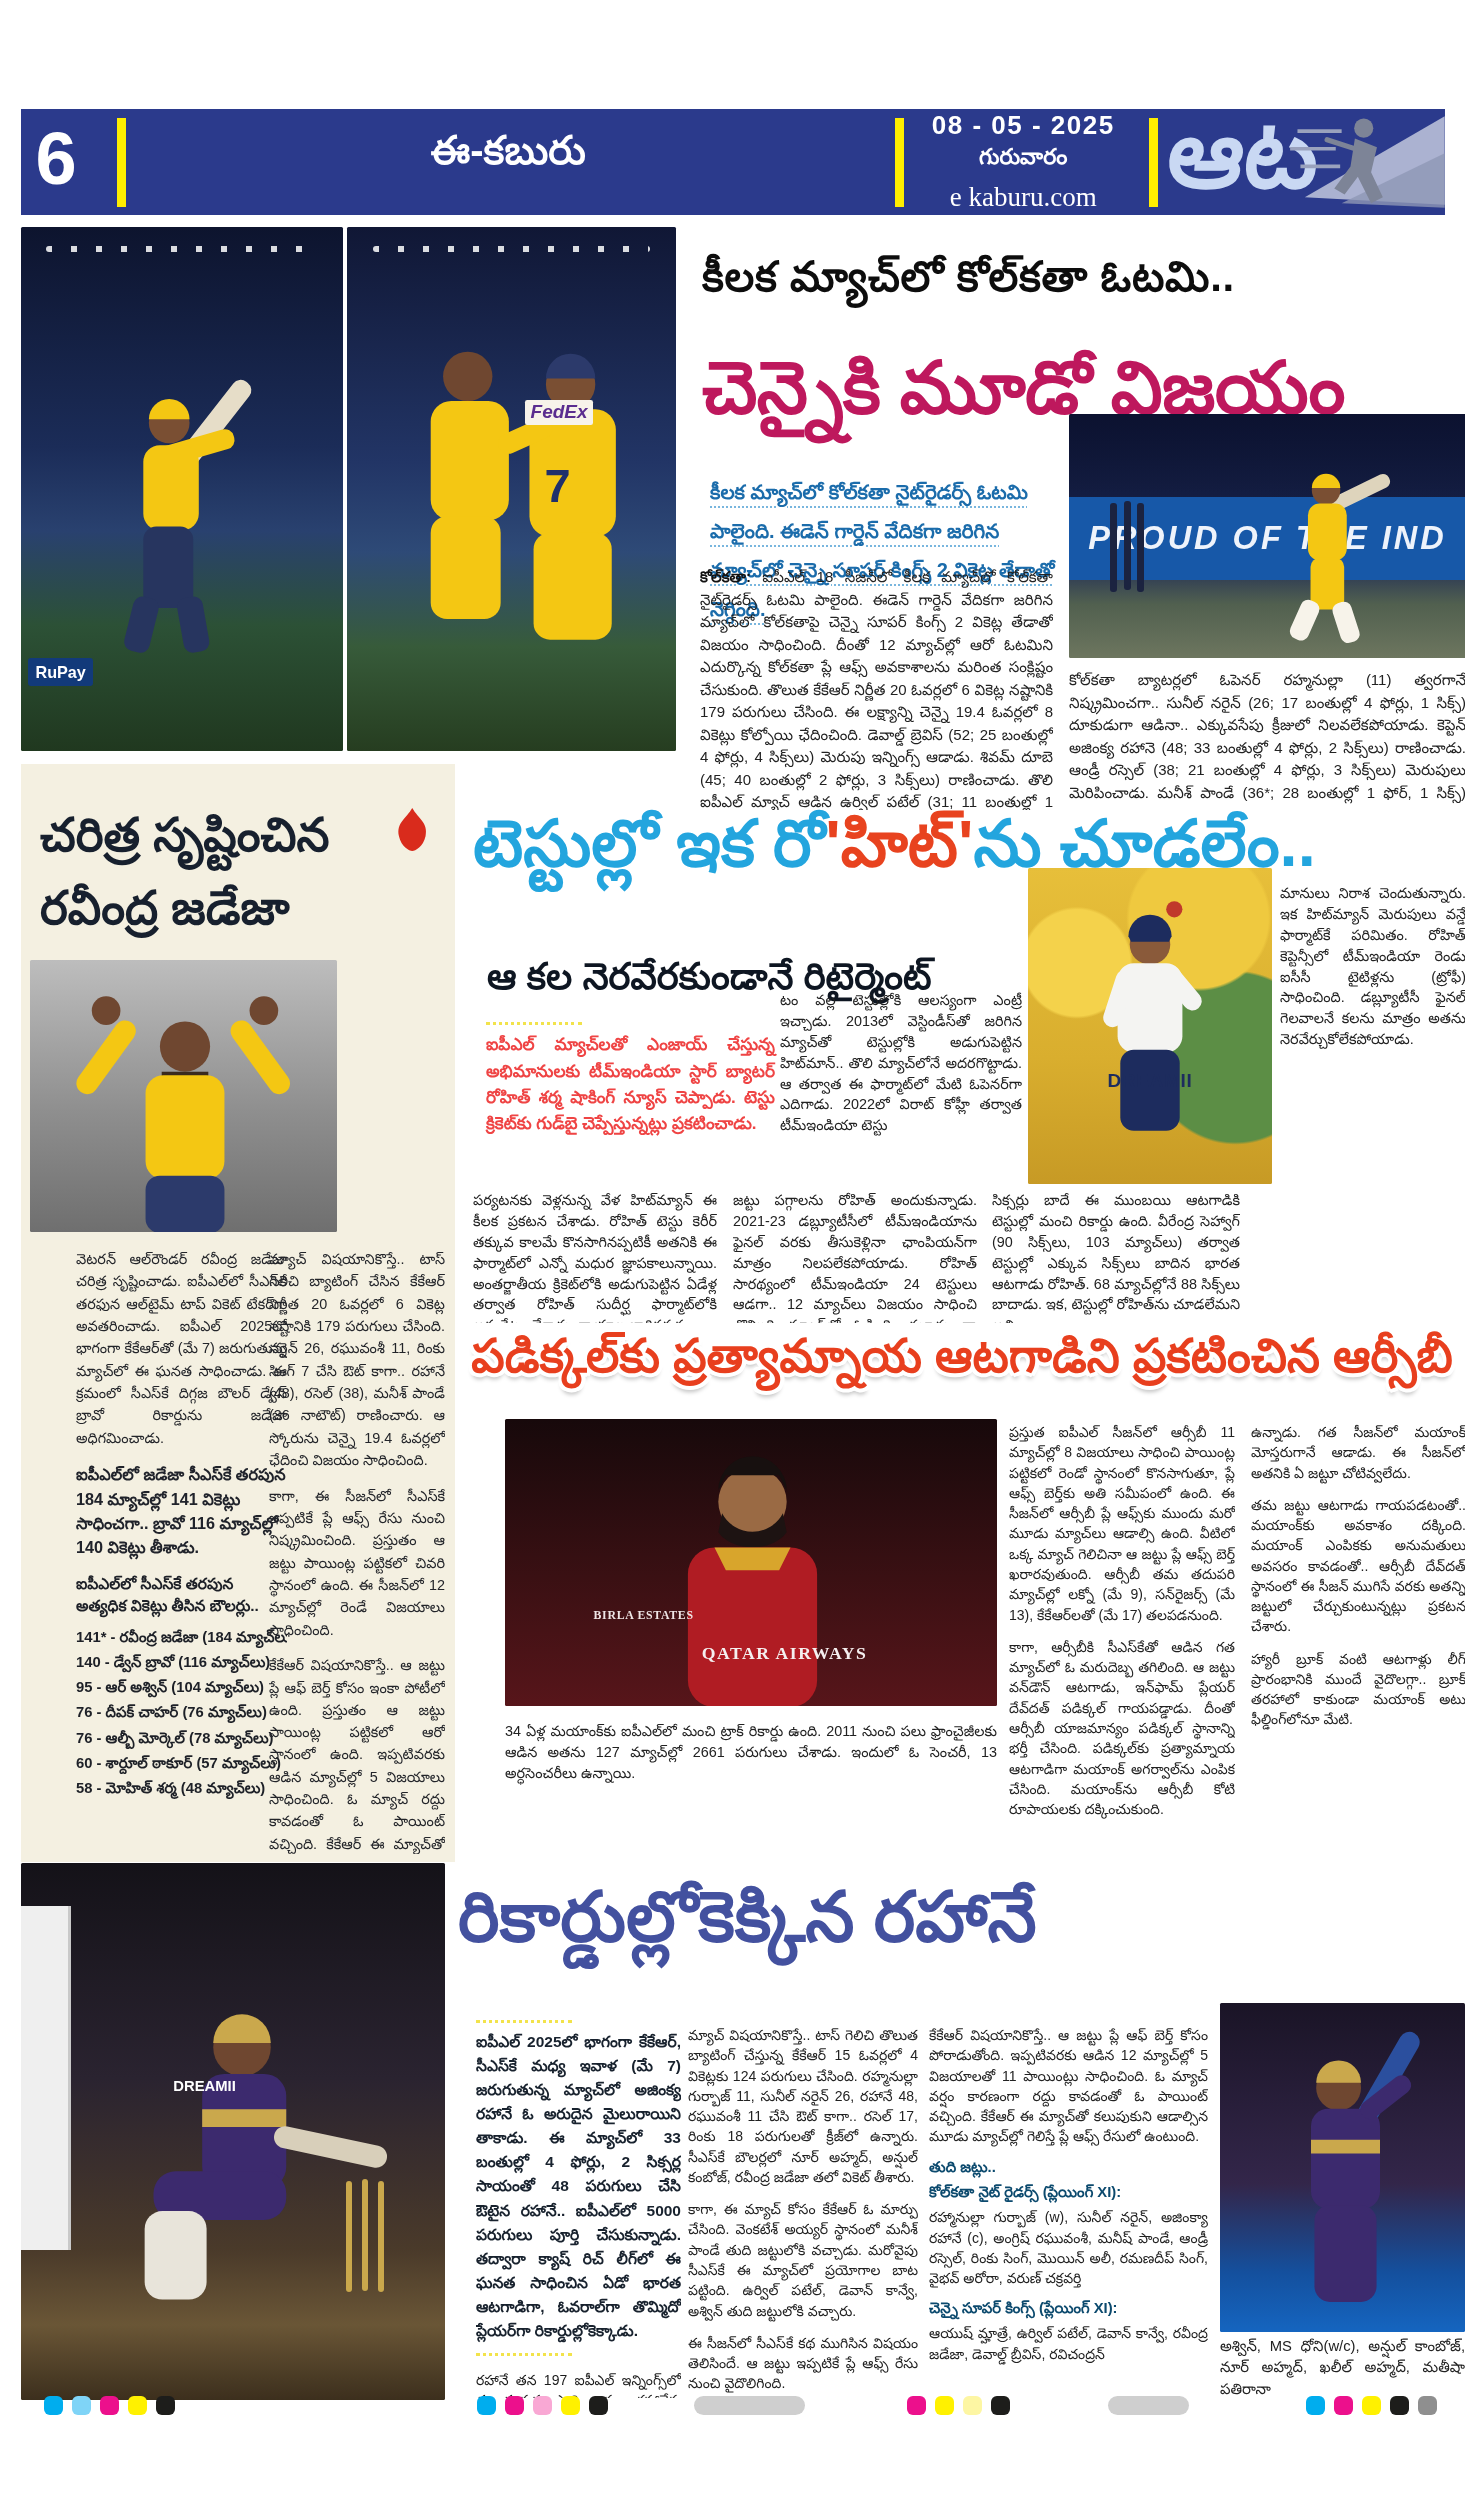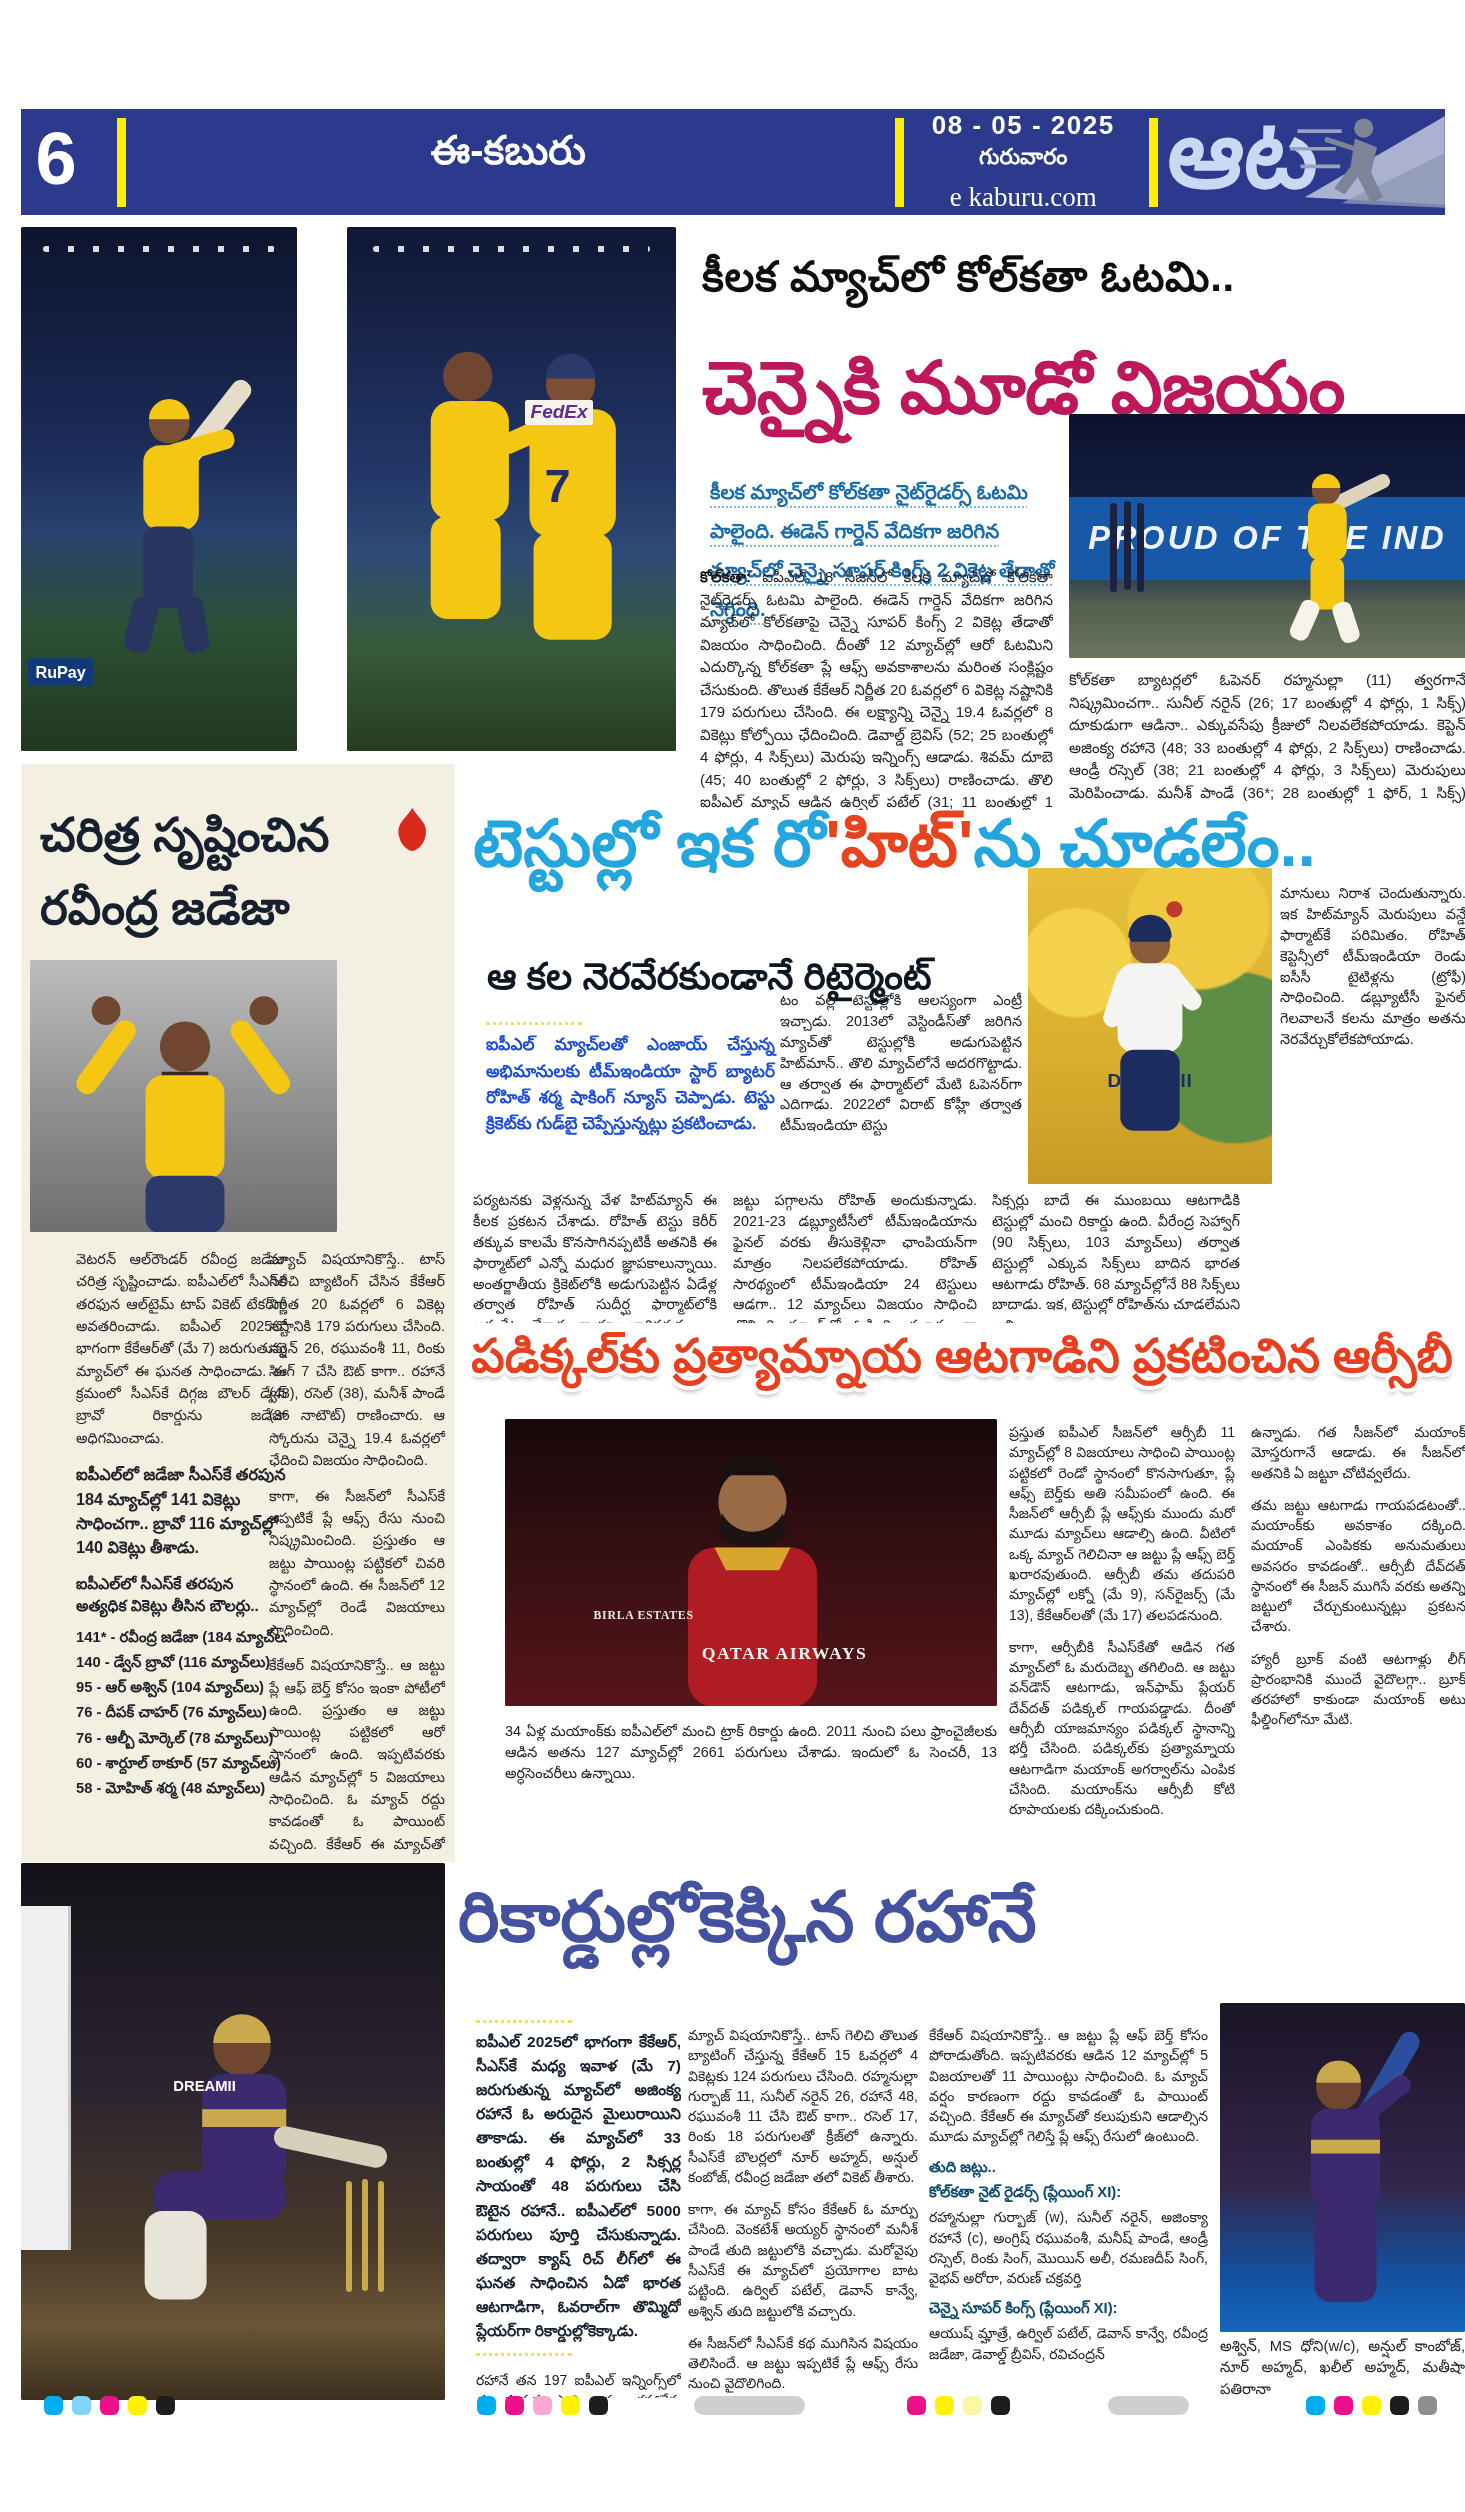--- a/index.html
+++ b/index.html
@@ -14,21 +14,21 @@
   #datebox{left:890px;top:1px;width:225px;text-align:center;color:#fff;}
   #datebox .d1{font-size:26px;font-weight:bold;letter-spacing:1.5px;}
   #datebox .d2{font-size:22px;font-weight:bold;margin-top:3px;}
   #datebox .d3{font-size:27px;margin-top:7.4px;font-family:"Liberation Serif","DejaVu Serif",serif;}
   #aata{left:1146px;top:-10.3px;font-size:96px;font-weight:bold;color:#c9d8f3;transform:skewX(-4deg);}
   #cornergfx{right:0;top:0;width:192px;height:106px;}
   
   .photo{position:absolute;overflow:hidden;border-radius:1.5px;}
   .ph-label{position:absolute;color:#fff;font-weight:bold;}
   
-  #ph1{left:20.7px;top:227px;width:276px;height:524px;background:linear-gradient(180deg,#0d142e 0%,#1b2c58 42%,#29416f 58%,#2c5136 76%,#20381f 100%);}
+  #ph1{left:20.7px;top:227px;width:322px;height:524px;background:linear-gradient(180deg,#0d142e 0%,#1b2c58 42%,#29416f 58%,#2c5136 76%,#20381f 100%);}
   #ph2{left:347px;top:227px;width:329px;height:524px;background:linear-gradient(180deg,#101735 0%,#223566 45%,#2e4a77 62%,#375b3a 80%,#263d20 100%);}
   .lightsrow{position:absolute;left:8%;top:19px;width:84%;height:5.9px;
      background:repeating-linear-gradient(90deg,#fff 0 5.9px,transparent 5.9px 25px);border-radius:3px;opacity:.85;}
   .rupay{position:absolute;left:7.4px;bottom:65px;background:#123a7a;color:#fff;font-weight:bold;font-size:16.2px;padding:4.4px 7.4px;border-radius:3px;}
   .fedex{position:absolute;left:54%;top:33%;color:#5a2d8f;background:#f7f3ea;font-weight:bold;font-style:italic;font-size:19px;padding:1.5px 5.9px;border-radius:2.2px;}
   .seven{position:absolute;left:60%;top:44%;color:#20306b;font-weight:bold;font-size:47px;}
   
   #ph3{left:1069px;top:414px;width:397px;height:244px;background:linear-gradient(180deg,#0c1230 0%,#18255280 60%,#51604f 78%,#6d765f 100%),linear-gradient(180deg,#101a3d,#32406a);}
   #ph3 .board{position:absolute;left:0;top:34%;width:100%;height:34%;background:#1758a8;display:flex;align-items:center;justify-content:center;}
   #ph3 .board span{color:#eef3fb;font-size:32.5px;font-weight:bold;font-style:italic;letter-spacing:3px;white-space:nowrap;}
@@ -63,21 +63,21 @@
   .cream-p{font-size:14.4px;line-height:1.55;text-align:justify;color:#23252a;margin:0 0 13.3px 0;}
   .cream-b{font-weight:bold;font-size:16.2px;line-height:1.5;color:#20232b;margin:0 0 13.3px 0;}
   .stat-title{font-weight:bold;font-size:15.5px;line-height:1.45;margin:0 0 7.4px 0;color:#1d2027;}
   .stat{font-weight:bold;font-size:14.8px;line-height:1.7;color:#1d2027;white-space:nowrap;}
   
   #ro-head{left:473px;top:806px;width:993px;font-size:65px;font-weight:bold;color:#23a5de;white-space:nowrap;}
   #ro-head .hit{color:#e8431f;}
   #ro-sub{left:487px;top:956px;width:665px;font-size:37px;font-weight:bold;color:#0e1622;}
   .ydots{height:0;border-top:3.7px dotted #f2e34c;width:96px;}
   #ro-lead{left:486px;top:1022px;width:289px;}
-  #ro-lead .txt{margin-top:7.4px;font-size:17px;font-weight:bold;line-height:1.55;color:#1d4ed8;text-align:justify;}
+  #ro-lead .txt{margin-top:7.4px;font-size:17px;font-weight:bold;line-height:1.55;color:#ef4444;text-align:justify;}
   #ro-cola{left:780px;top:990px;width:242px;height:193px;overflow:hidden;}
   #ro-colr{left:1280px;top:883px;width:186px;height:440px;overflow:hidden;}
   .ro-b{top:1190px;height:133px;overflow:hidden;}
   #ro-b1{left:473px;width:244px;}
   #ro-b2{left:733px;width:244px;}
   #ro-b3{left:992px;width:248px;}
   .small-body{font-size:14.4px;line-height:1.45;text-align:justify;color:#222;}
   
   #rcb-head{left:458px;top:1328px;width:1008px;text-align:center;font-size:47px;font-weight:bold;color:#e83f1e;white-space:nowrap;
     text-shadow:-3px -3px 0 #fff,3px -3px 0 #fff,-3px 3px 0 #fff,3px 3px 0 #fff,0 4.4px 0 #fff,4.4px 0 0 #fff,0 5.9px 4.4px rgba(0,0,0,.25);}

